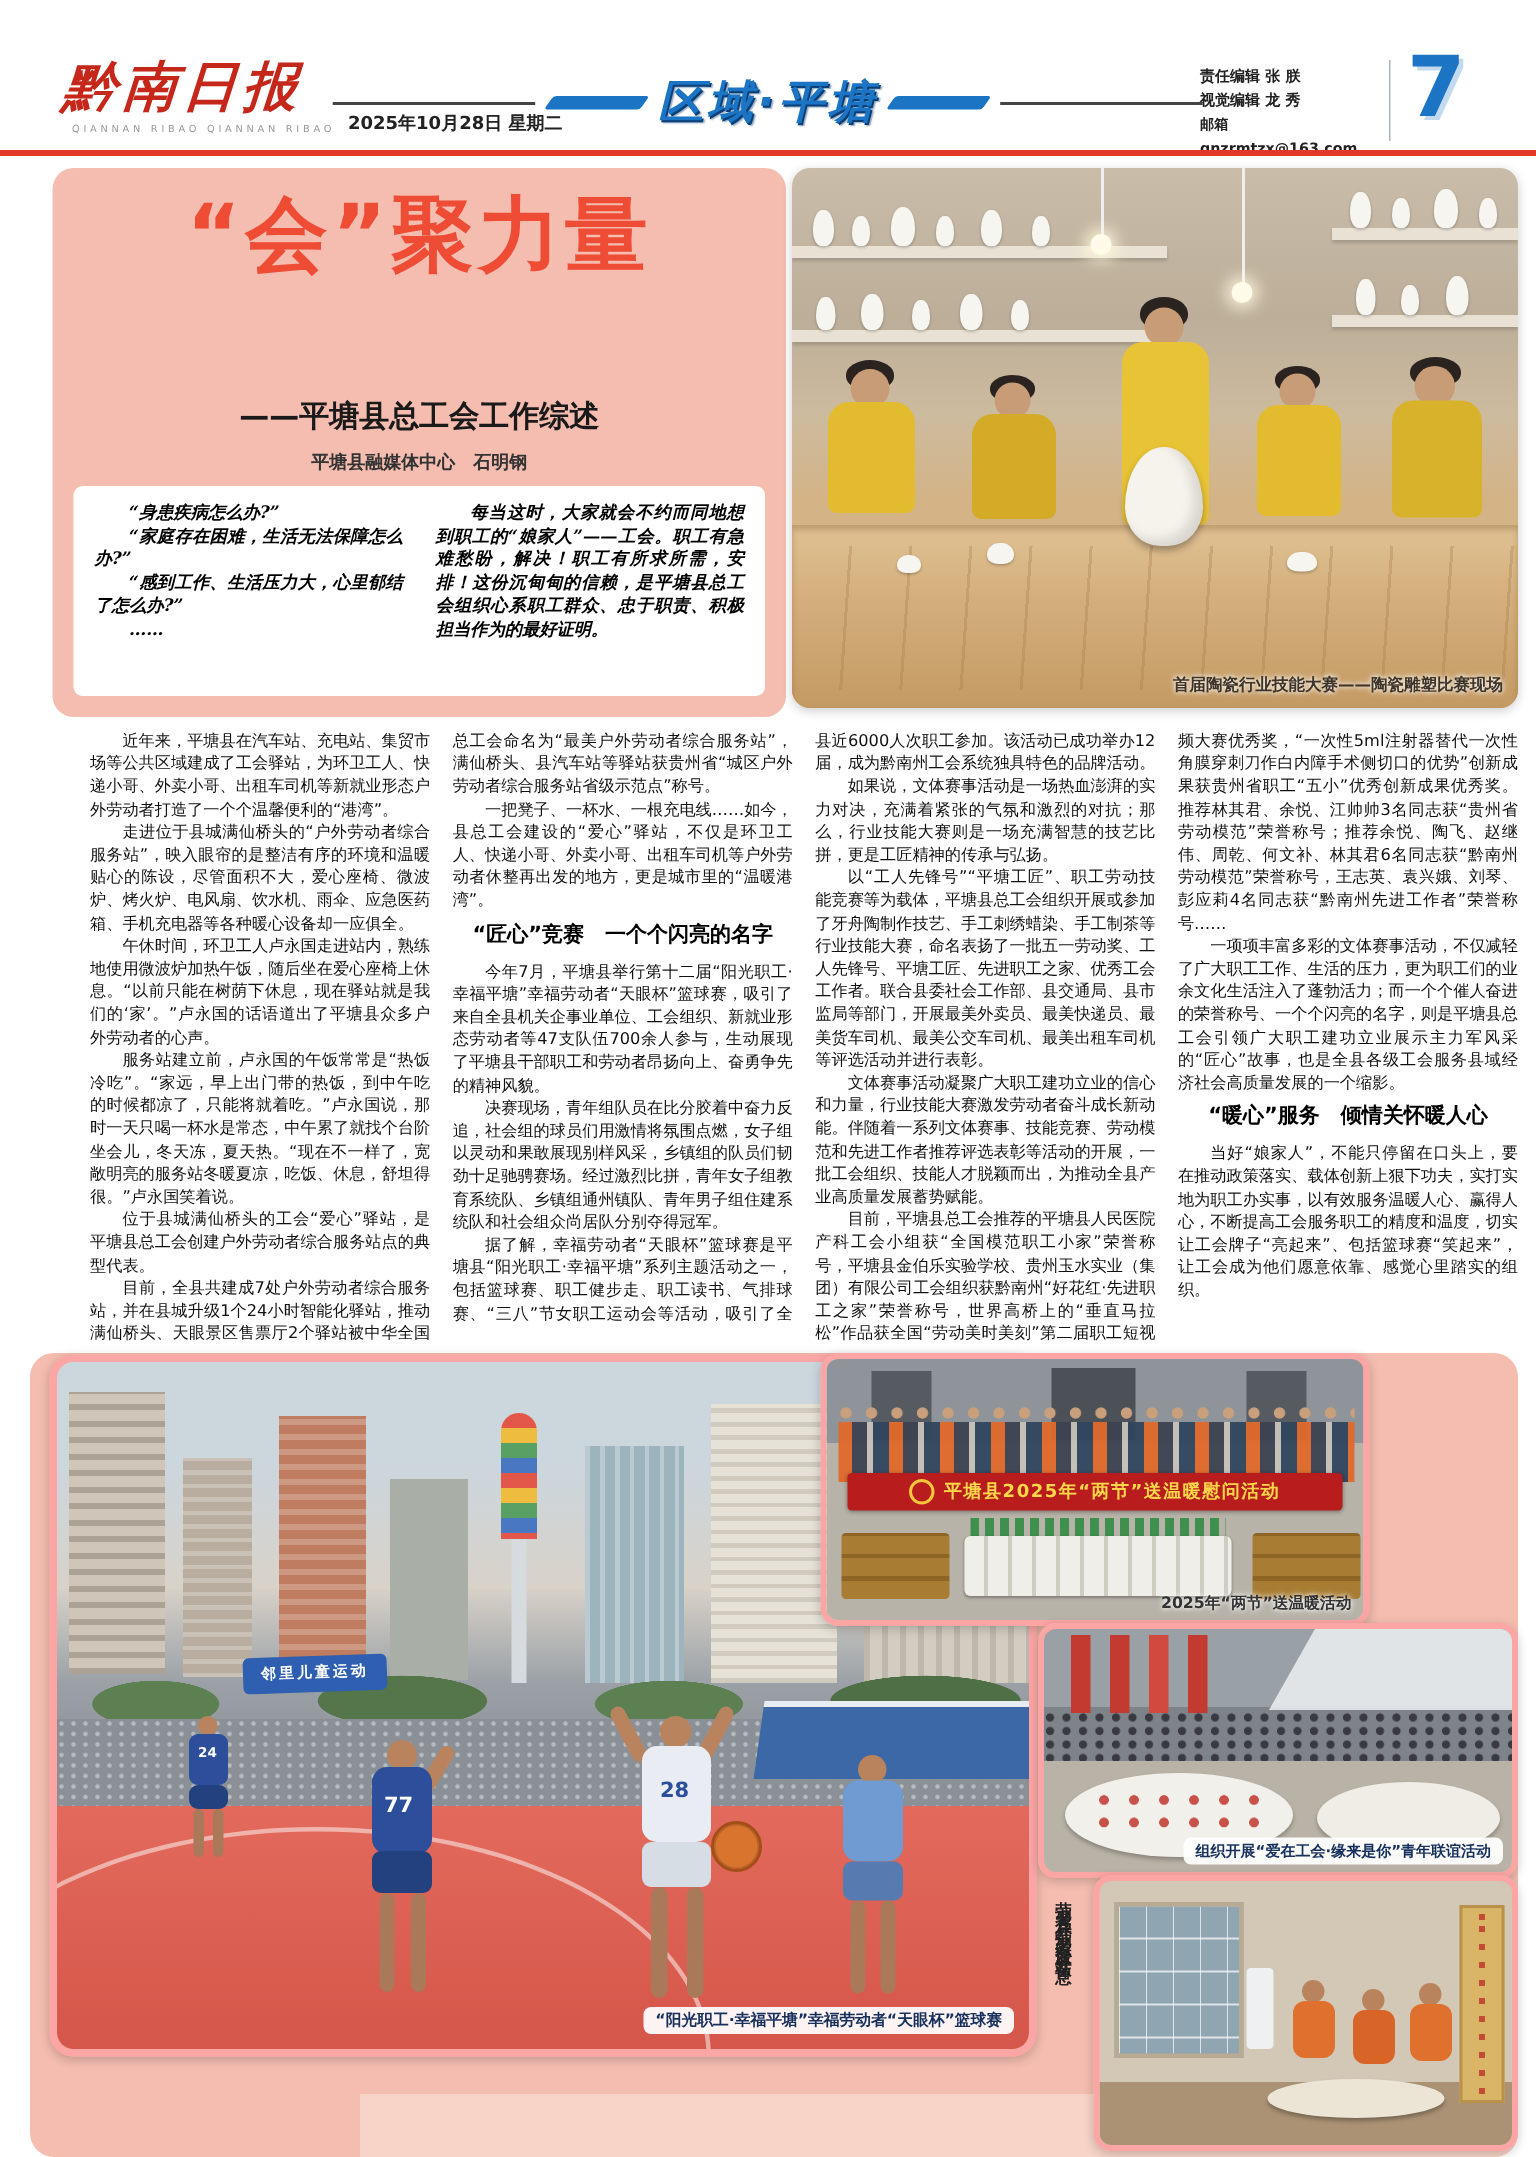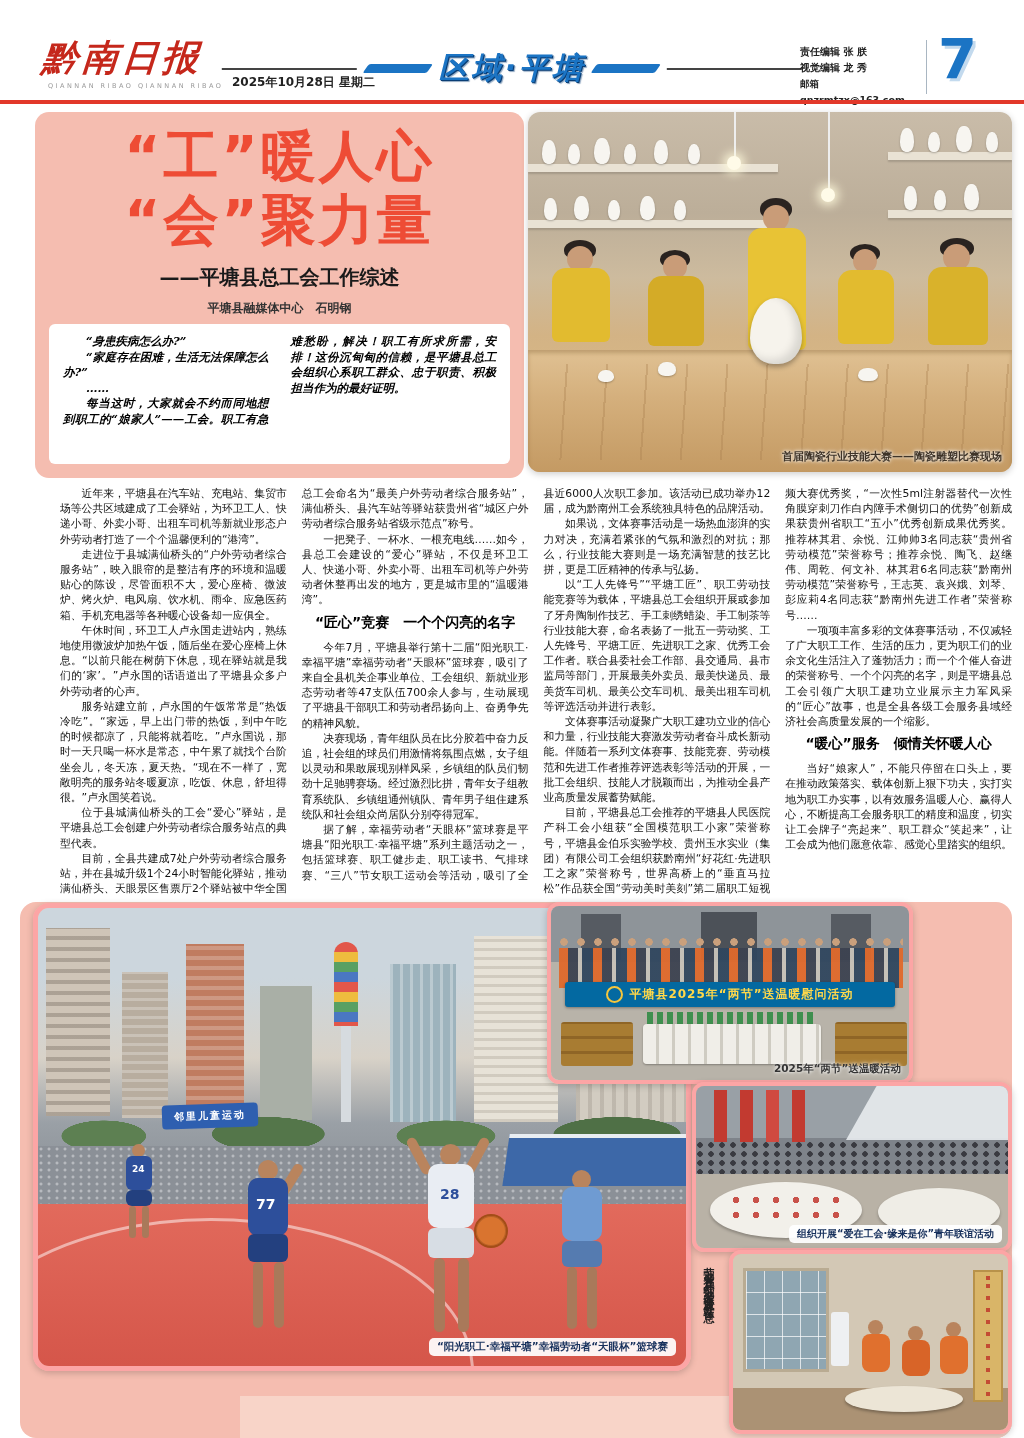--- a/index.html
+++ b/index.html
@@ -99,28 +99,28 @@
       <div>视觉编辑 龙  秀</div>
       <div class="em">邮箱 qnzrmtzx@163.com</div>
     </div>
     <div class="hdr-vline"></div>
     <div class="pagenum">7</div>
     <div class="red-rule"></div>
   </header>
 
   <section class="panel-top">
     <div class="headline">
-      <div>“工”暖人心</div>
       <div>“会”聚力量</div>
     </div>
     <div class="subtitle">——平塘县总工会工作综述</div>
     <div class="byline">平塘县融媒体中心　石明钢</div>
     <div class="intro-box">
         <p class="para">“身患疾病怎么办?”</p>
         <p class="para">“家庭存在困难，生活无法保障怎么办?”</p>
+        <p class="para">“感到工作、生活压力大，心里郁结了怎么办?”</p>
         <p class="para">……</p>
         <p class="para">每当这时，大家就会不约而同地想到职工的“娘家人”——工会。职工有急难愁盼，解决！职工有所求所需，安排！这份沉甸甸的信赖，是平塘县总工会组织心系职工群众、忠于职责、积极担当作为的最好证明。</p>
       </div>
   </section>
 
   <figure class="photo" style="left:528px;top:112px;width:484px;height:360px;border-width:0;border-radius:12px;margin:0;">
     <div class="abs" style="inset:0;background:linear-gradient(180deg,#c9bca9 0%,#bcae99 28%,#cdbb9e 46%,#d3b385 62%,#d9b987 78%,#cfa877 100%);"></div>
     <div class="pt-shelf" style="left:0;top:52px;width:250px;height:8px;"></div>
     <div class="pt-shelf" style="left:0;top:108px;width:250px;height:8px;"></div>
     <div class="pt-shelf" style="left:360px;top:40px;width:124px;height:8px;"></div>
@@ -200,21 +200,21 @@
       <h3 class="sec-head">“匠心”竞赛　一个个闪亮的名字</h3>
       <p class="para">今年7月，平塘县举行第十二届“阳光职工·幸福平塘”幸福劳动者“天眼杯”篮球赛，吸引了来自全县机关企事业单位、工会组织、新就业形态劳动者等47支队伍700余人参与，生动展现了平塘县干部职工和劳动者昂扬向上、奋勇争先的精神风貌。</p>
       <p class="para">决赛现场，青年组队员在比分胶着中奋力反追，社会组的球员们用激情将氛围点燃，女子组以灵动和果敢展现别样风采，乡镇组的队员们韧劲十足驰骋赛场。经过激烈比拼，青年女子组教育系统队、乡镇组通州镇队、青年男子组住建系统队和社会组众尚居队分别夺得冠军。</p>
       <p class="para">据了解，幸福劳动者“天眼杯”篮球赛是平塘县“阳光职工·幸福平塘”系列主题活动之一，包括篮球赛、职工健步走、职工读书、气排球赛、“三八”节女职工运动会等活动，吸引了全县近6000人次职工参加。该活动已成功举办12届，成为黔南州工会系统独具特色的品牌活动。</p>
       <p class="para">如果说，文体赛事活动是一场热血澎湃的实力对决，充满着紧张的气氛和激烈的对抗；那么，行业技能大赛则是一场充满智慧的技艺比拼，更是工匠精神的传承与弘扬。</p>
       <p class="para">以“工人先锋号”“平塘工匠”、职工劳动技能竞赛等为载体，平塘县总工会组织开展或参加了牙舟陶制作技艺、手工刺绣蜡染、手工制茶等行业技能大赛，命名表扬了一批五一劳动奖、工人先锋号、平塘工匠、先进职工之家、优秀工会工作者。联合县委社会工作部、县交通局、县市监局等部门，开展最美外卖员、最美快递员、最美货车司机、最美公交车司机、最美出租车司机等评选活动并进行表彰。</p>
       <p class="para">文体赛事活动凝聚广大职工建功立业的信心和力量，行业技能大赛激发劳动者奋斗成长新动能。伴随着一系列文体赛事、技能竞赛、劳动模范和先进工作者推荐评选表彰等活动的开展，一批工会组织、技能人才脱颖而出，为推动全县产业高质量发展蓄势赋能。</p>
       <p class="para">目前，平塘县总工会推荐的平塘县人民医院产科工会小组获“全国模范职工小家”荣誉称号，平塘县金伯乐实验学校、贵州玉水实业（集团）有限公司工会组织获黔南州“好花红·先进职工之家”荣誉称号，世界高桥上的“垂直马拉松”作品获全国“劳动美时美刻”第二届职工短视频大赛优秀奖，“一次性5ml注射器替代一次性角膜穿刺刀作白内障手术侧切口的优势”创新成果获贵州省职工“五小”优秀创新成果优秀奖。推荐林其君、余悦、江帅帅3名同志获“贵州省劳动模范”荣誉称号；推荐余悦、陶飞、赵继伟、周乾、何文补、林其君6名同志获“黔南州劳动模范”荣誉称号，王志英、袁兴娥、刘琴、彭应莉4名同志获“黔南州先进工作者”荣誉称号……</p>
       <p class="para">一项项丰富多彩的文体赛事活动，不仅减轻了广大职工工作、生活的压力，更为职工们的业余文化生活注入了蓬勃活力；而一个个催人奋进的荣誉称号、一个个闪亮的名字，则是平塘县总工会引领广大职工建功立业展示主力军风采的“匠心”故事，也是全县各级工会服务县域经济社会高质量发展的一个缩影。</p>
       <h3 class="sec-head">“暖心”服务　倾情关怀暖人心</h3>
-      <p class="para">当好“娘家人”，不能只停留在口头上，要在推动政策落实、载体创新上狠下功夫，实打实地为职工办实事，以有效服务温暖人心、赢得人心，不断提高工会服务职工的精度和温度，切实让工会牌子“亮起来”、职工群众“笑起来”，让工会成为他们愿意依靠、感觉心里踏实的组织。</p>
+      <p class="para">当好“娘家人”，不能只停留在口头上，要在推动政策落实、载体创新上狠下功夫，实打实地为职工办实事，以有效服务温暖人心、赢得人心，不断提高工会服务职工的精度和温度，切实让工会牌子“亮起来”、包括篮球赛“笑起来”，让工会成为他们愿意依靠、感觉心里踏实的组织。</p>
     </section>
 
   <section class="panel-bottom"></section>
   <div class="band-light"></div>
 
   <figure class="photo" style="left:33px;top:903px;width:658px;height:468px;z-index:2;margin:0;">
     <div class="abs" style="inset:0;background:linear-gradient(180deg,#ccd6dd 0px,#ccd6dd 70px,#d8d2c8 150px,#9aa0a6 215px,#878c93 292px,#e26a5c 296px,#d5564a 100%);"></div>
     <div class="bld" style="left:8px;top:20px;width:64px;height:188px;background:#cfc5b8;
          background-image:repeating-linear-gradient(0deg,rgba(80,70,60,.28) 0 4px,transparent 4px 11px);"></div>
     <div class="bld" style="left:84px;top:64px;width:46px;height:146px;background:#b8ad9f;
@@ -291,21 +291,21 @@
 
   <figure class="photo" style="left:547px;top:902px;width:366px;height:182px;border-width:4px;border-radius:12px;z-index:3;margin:0;">
     <div class="abs" style="inset:0;background:linear-gradient(180deg,#8e9499 0 56px,#b8b3a9 56px 100%);"></div>
     <div class="abs" style="left:30px;top:8px;width:40px;height:46px;background:#565b62;"></div>
     <div class="abs" style="left:150px;top:6px;width:56px;height:48px;background:#4c5158;"></div>
     <div class="abs" style="left:280px;top:8px;width:40px;height:46px;background:#565b62;"></div>
     <div class="abs" style="left:8px;top:30px;width:344px;height:12px;
          background-image:radial-gradient(circle at 5px 6px,#caa07c 3.5px,transparent 4px);background-size:17px 12px;background-repeat:repeat-x;"></div>
     <div class="abs" style="left:8px;top:42px;width:344px;height:40px;opacity:.95;
          background:repeating-linear-gradient(90deg,#e0692b 0 9px,#3c4250 9px 19px,#c7c2b9 19px 23px,#30465e 23px 34px);"></div>
-    <div class="abs" style="left:14px;top:76px;width:330px;height:25px;background:#0369a1;
+    <div class="abs" style="left:14px;top:76px;width:330px;height:25px;background:#b91c1c;
          border-radius:3px;display:flex;align-items:center;justify-content:center;gap:6px;box-shadow:0 1px 3px rgba(0,0,0,.35);">
       <span style="width:13px;height:13px;border-radius:50%;border:2px solid #f4c63c;display:inline-block;"></span>
       <span style="color:#ffd84a;font-size:12px;font-weight:800;letter-spacing:1px;white-space:nowrap;">平塘县2025年“两节”送温暖慰问活动</span>
     </div>
     <div class="abs" style="left:10px;top:116px;width:72px;height:44px;border-radius:3px;
          background:repeating-linear-gradient(0deg,#a87c32 0 12px,#8f6526 12px 15px);"></div>
     <div class="abs" style="left:284px;top:116px;width:72px;height:44px;border-radius:3px;
          background:repeating-linear-gradient(0deg,#a87c32 0 12px,#8f6526 12px 15px);"></div>
     <div class="abs" style="left:96px;top:106px;width:170px;height:12px;
          background:repeating-linear-gradient(90deg,#3f8f4f 0 6px,transparent 6px 10px);"></div>

